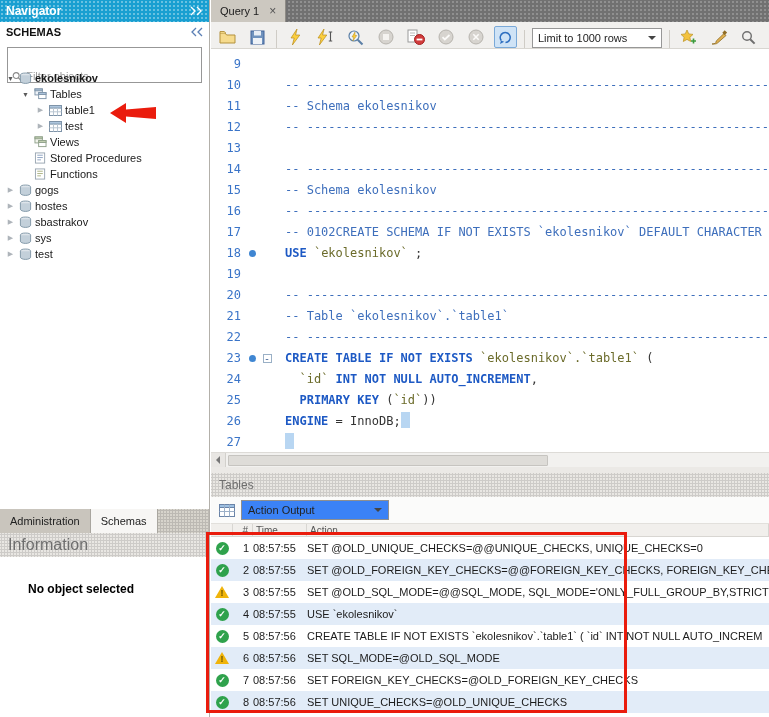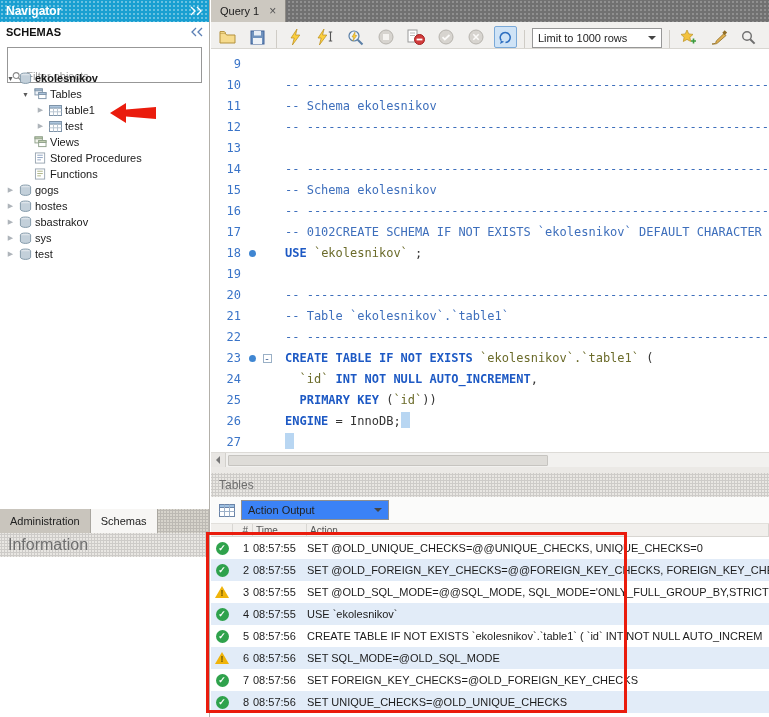--- a/index.html
+++ b/index.html
@@ -265,20 +265,23 @@
           <span class="tlabel">test</span>
         </div>
       </div>
 
     <div class="sidebar-tabs">
       <div class="stab">Administration</div>
       <div class="stab active">Schemas</div>
     </div>
 
     <div class="info-header">Information</div>
+    <div class="info-body">
+      <div class="no-obj">No object selected</div>
+    </div>
   </aside>
 
   <main class="main">
 
     <div class="tabstrip">
       <div class="qtab">
         <span>Query 1</span>
         <span class="tclose">×</span>
       </div>
     </div>

